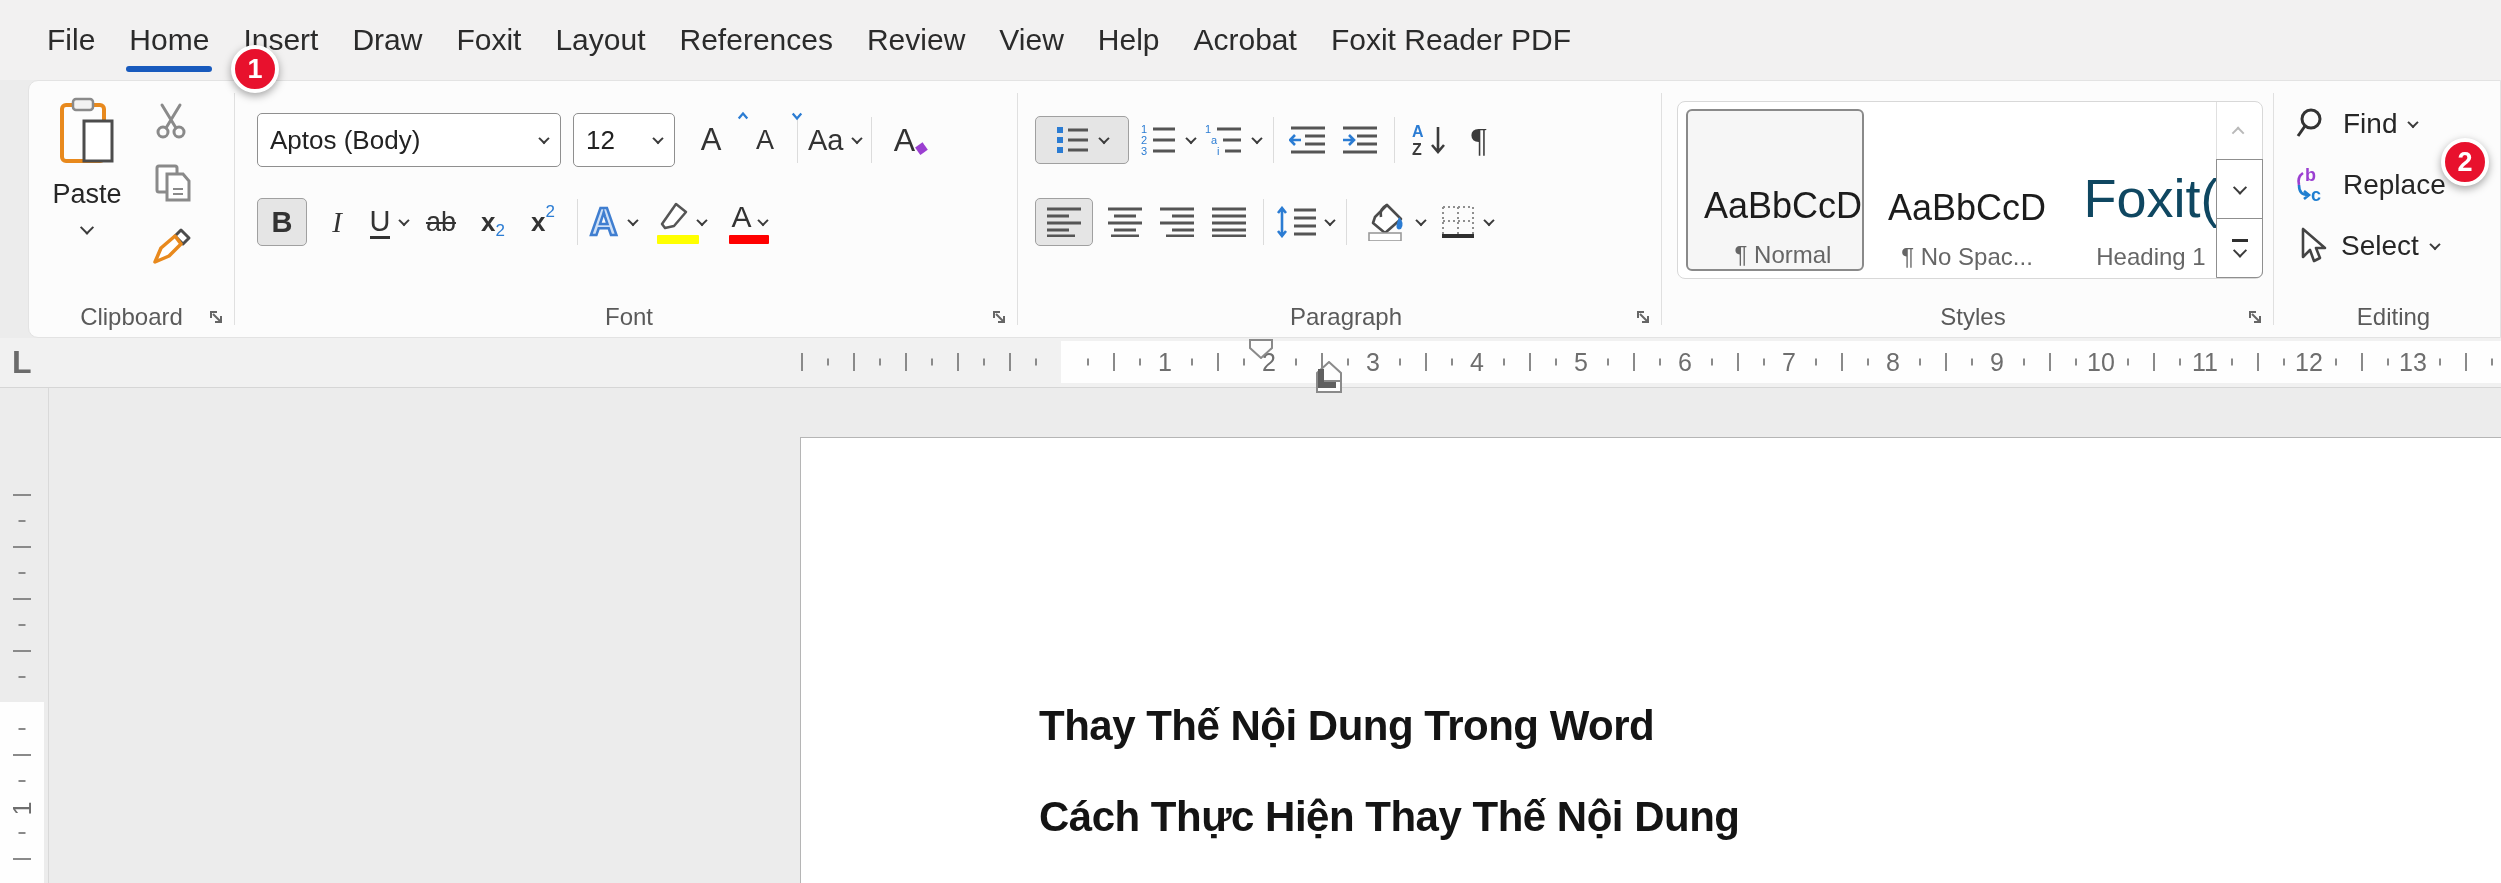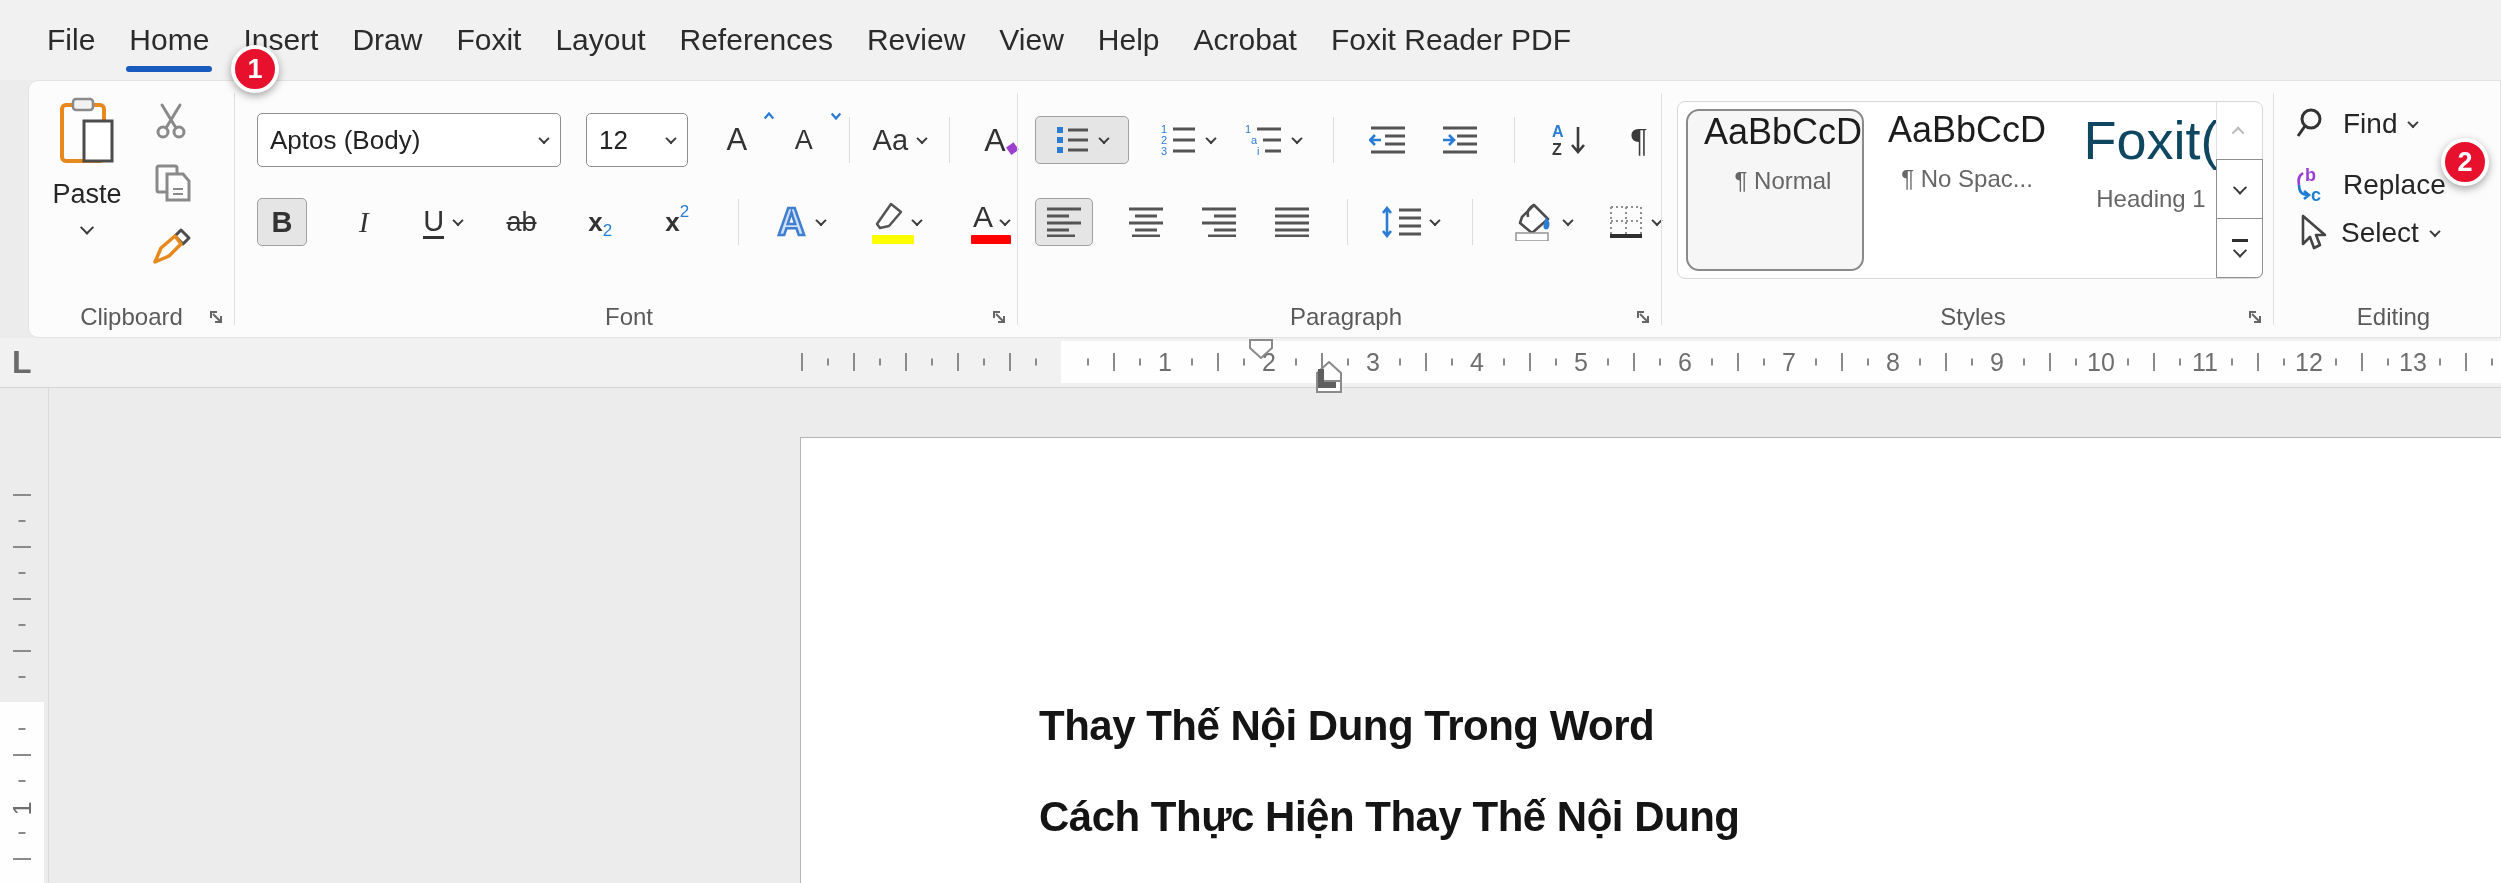--- a/index.html
+++ b/index.html
@@ -12,21 +12,21 @@
   .tab.active { font-weight:400; }
   .tab.active::after { content:""; position:absolute; left:14px; right:14px; bottom:8px; height:6px; border-radius:3px; background:var(--accent); }
 
   
   .ribbon { position:absolute; left:28px; top:80px; width:2473px; height:258px; background:#fcfcfc; border:1px solid #e3e3e3; border-radius:10px 0 0 10px; }
   .group { position:absolute; top:0; height:256px; }
   .group-label { position:absolute; bottom:6px; left:0; right:0; text-align:center; font-size:24px; color:#5a5a5a; }
   .launcher { position:absolute; right:8px; bottom:10px; width:18px; height:18px; }
   .gsep { position:absolute; top:12px; bottom:12px; width:1px; background:#e0e0e0; }
 
-  .row { position:absolute; left:0; right:0; display:flex; align-items:center;justify-content:space-between; }
+  .row { position:absolute; left:0; right:0; display:flex; align-items:center; }
   .row1 { top:30px; height:58px; }
   .row2 { top:112px; height:58px; }
 
   .btn { display:flex; align-items:center; justify-content:center; height:48px; min-width:44px; border-radius:5px; position:relative; }
   .btn.sel { background:#e5e5e5; border:1.5px solid #a0a0a0; }
   .chev { width:10px; height:10px; border-right:2.4px solid #3b3b3b; border-bottom:2.4px solid #3b3b3b; transform:rotate(45deg) translate(-1px,-1px); display:inline-block; flex:none; }
   .chev.sm { width:8px; height:8px; }
   .vdiv { width:1px; height:46px; background:#dcdcdc; flex:none; }
 
   
@@ -43,21 +43,21 @@
   .fx-a { font-size:38px; font-weight:700; color:#cfe0f6; -webkit-text-stroke:2.5px #3f7ed0; line-height:38px; }
   .colorbar { position:absolute; left:4px; bottom:2px; height:9px; border-radius:1px; }
 
   
   svg { display:block; }
   text { font-family:"Liberation Sans", sans-serif; }
 
   
   .gallery { position:absolute; left:4px; top:20px; width:586px; height:178px; background:#fff; border:1px solid #d8d8d8; border-radius:8px; display:flex; }
   .cards { display:flex; gap:6px; padding:7px 4px 7px 8px; flex:1; overflow:hidden; }
-  .card { width:178px; height:162px; border-radius:13px; display:flex; flex-direction:column; align-items:center; justify-content:flex-start; overflow:hidden; flex:none;padding-left:16px; }
+  .card { width:178px; height:162px; border-radius:6px; display:flex; flex-direction:column; align-items:center; justify-content:flex-end; overflow:hidden; flex:none;padding-left:16px; }
   .card.sel { border:2px solid #8a8a8a; background:#f6f6f6; }
   .card .prev { font-size:36px; color:#1c1c1c; white-space:nowrap; }
   .card .prev.h1 { font-size:54px; color:#0f4761; }
   .card .cname { font-size:24px; color:#666; margin-top:14px; white-space:nowrap; }
   .scrollcol { width:46px; border-left:1px solid #e0e0e0; display:flex; flex-direction:column; }
   .scrollcol > div { flex:1; display:flex; flex-direction:column; align-items:center; justify-content:center; }
   .sc-mid, .sc-more { border:1.5px solid #8f8f8f; margin:-1px -1px 0 -1px; }
   .sc-more { border-radius:0 0 6px 0; }
   .chev-up { width:9px; height:9px; border-left:2.4px solid #b9b9b9; border-top:2.4px solid #b9b9b9; transform:rotate(45deg) translate(0,2px); }
   .more-line { width:16px; height:3px; background:#2f2f2f; margin-bottom:5px; }
@@ -397,21 +397,21 @@
           <span>
             <svg width="36" height="40" viewBox="0 0 36 40">
               <text x="10" y="16" font-size="18" font-weight="bold" fill="#9b3fd1">b</text>
               <text x="16" y="36" font-size="18" font-weight="bold" fill="#1f7ed0">c</text>
               <path d="M8 8 q-6 4 -4 12" fill="none" stroke="#9b3fd1" stroke-width="2.6"></path>
               <path d="M4 20 q0 10 9 10 M9 26 l5 4 -5 4" fill="none" stroke="#1f7ed0" stroke-width="2.6"></path>
             </svg>
           </span>
           <span class="elabel">Replace</span>
         </div>
-        <div class="edit-item" style="top: 127px;">
+        <div class="edit-item" style="top: 140px;">
           <span>
             <svg width="34" height="38" viewBox="0 0 34 38">
               <path d="M8 2 V30 L15 23 L19 34 L25 31 L21 21 H30 z" fill="#fff" stroke="#444" stroke-width="2.6" stroke-linejoin="round"></path>
             </svg>
           </span>
           <span class="elabel">Select</span>
           <span class="chev sm"></span>
         </div>
       </div>
     <div class="group-label">Editing</div>

